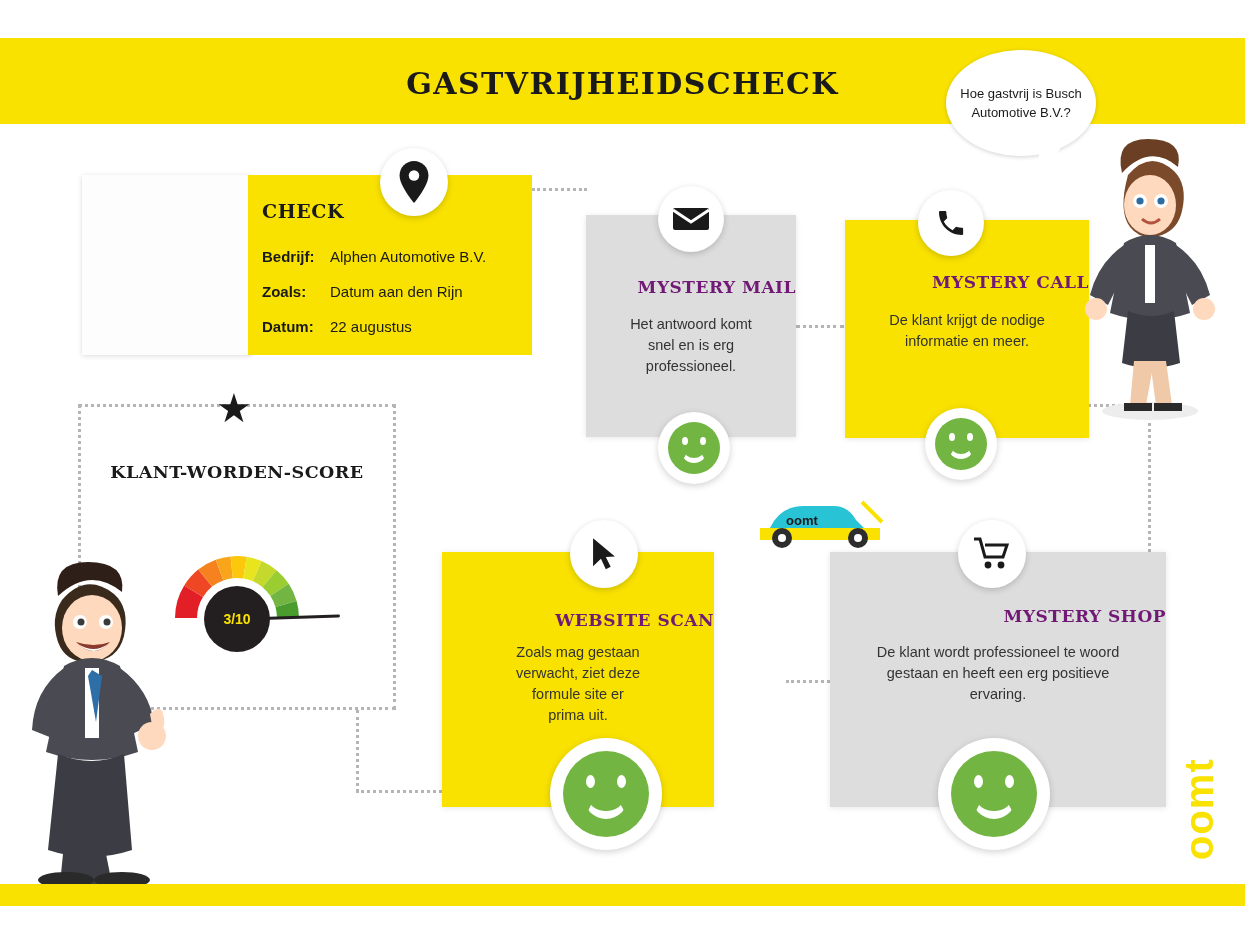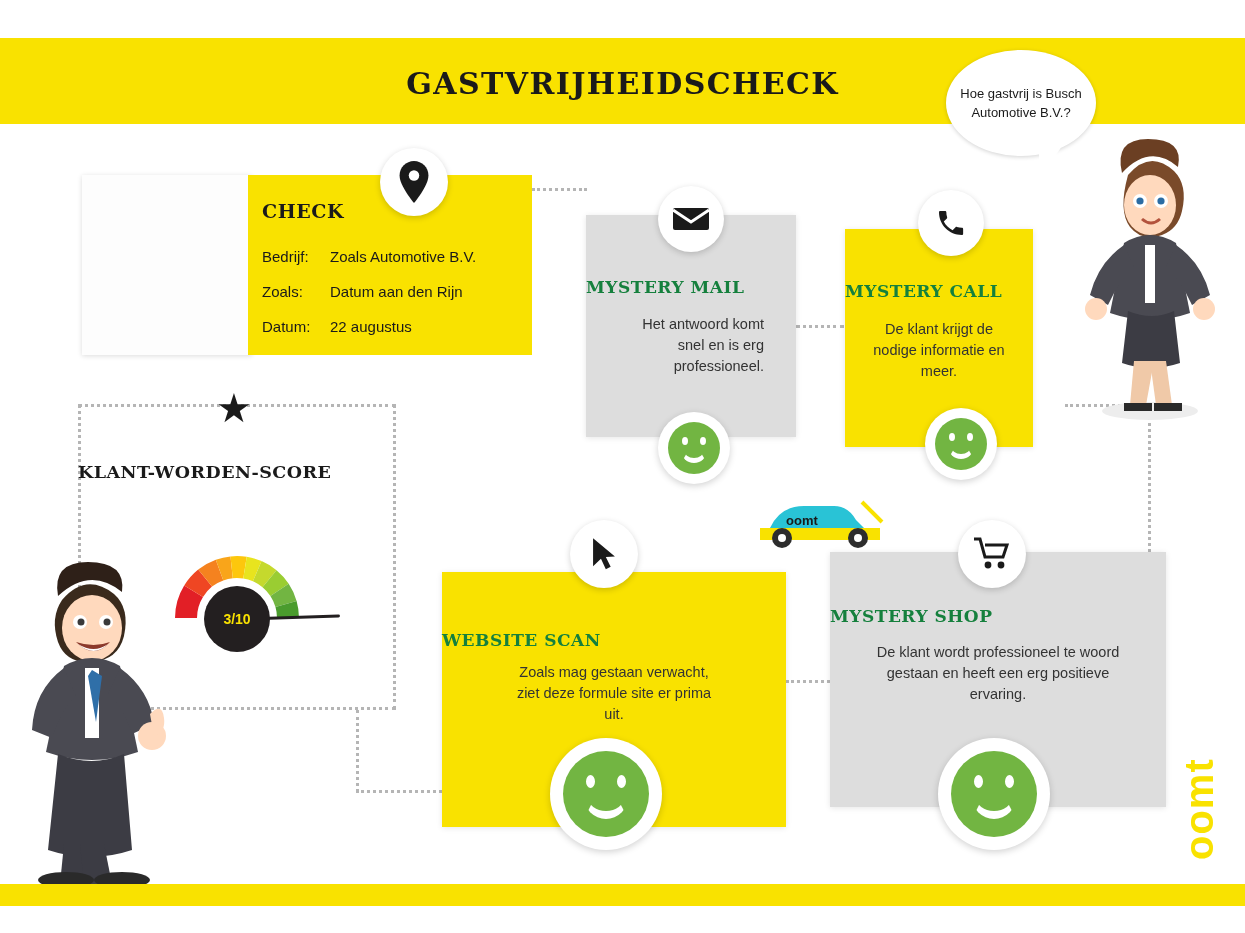--- a/index.html
+++ b/index.html
@@ -79,21 +79,21 @@
     color: #1a1a1a;
   }
   .check-row {
     position: absolute;
     left: 262px;
     font-size: 15px;
     color: #1a1a1a;
     white-space: nowrap;
   }
   .check-row .k {
-    font-weight: normal;
+    font-weight: bold;
     display: inline-block;
     width: 68px;
   }
   .check-row .v { font-weight: normal; }
   .row1 { top: 248px; }
   .row2 { top: 283px; }
   .row3 { top: 318px; }
 
   
   .logo-wrap {
@@ -142,26 +142,26 @@
   .card {
     position: absolute;
     box-shadow: 0 1px 6px rgba(0,0,0,.10);
   }
   .card.grey { background: #dddddd; }
   .card.yellow { background: #f9e200; }
   .card-title {
     position: absolute;
     left: 0;
     width: 100%;
-    text-align: left;
+    text-align: right;
     font-family: "DejaVu Serif", serif;
     font-weight: bold;
     font-size: 17px;
     letter-spacing: 0.5px;
-    color: #15803d;
+    color: #701a75;
   }
   .card-body {
     position: absolute;
     left: 0;
     width: 100%;
     text-align: center;
     font-size: 14.5px;
     line-height: 21px;
     color: #333333;
   }
@@ -210,21 +210,21 @@
     position: absolute;
     left: 78px; top: 404px;
     width: 318px; height: 306px;
     border: 3px dotted #b5b5b5;
     box-sizing: border-box;
   }
   .score-title {
     position: absolute;
     left: 78px; top: 462px;
     width: 318px;
-    text-align: left;
+    text-align: center;
     font-family: "DejaVu Serif", serif;
     font-weight: bold;
     font-size: 17.5px;
     letter-spacing: 0.5px;
     color: #1a1a1a;
   }
   .star {
     position: absolute;
     left: 216px; top: 388px;
     font-size: 40px;
@@ -321,72 +321,72 @@
   <div class="dot-h" style="left:356px; top:790px; width:86px;"></div>
   <div class="dot-v" style="left:356px; top:710px; height:82px;"></div>
 
   <div class="check-shadowbox"></div>
   <div class="check-panel"></div>
 
 
   <div class="check-title">CHECK</div>
 
   <div class="check-row row1">
-    <span class="k">Bedrijf:</span><span class="v">Zoals Automotive B.V.</span>
+    <span class="k">Bedrijf:</span><span class="v">Alphen Automotive B.V.</span>
   </div>
   <div class="check-row row2">
     <span class="k">Zoals:</span><span class="v">Datum aan den Rijn</span>
   </div>
   <div class="check-row row3">
     <span class="k">Datum:</span><span class="v">22 augustus</span>
   </div>
 
   <div class="icon-badge" style="left:380px; top:148px; width:68px; height:68px;">
     <svg width="34" height="42" viewBox="0 0 24 32">
       <path d="M12 0C5.9 0 1 4.9 1 11c0 8 11 21 11 21s11-13 11-21c0-6.1-4.9-11-11-11z" fill="#1a1a1a"></path>
       <circle cx="12" cy="11" r="4" fill="#ffffff"></circle>
     </svg>
   </div>
 
   <div class="card grey" style="left:586px; top:215px; width:210px; height:222px;">
     <div class="card-title" style="top:62px;">MYSTERY MAIL</div>
-    <div class="card-body" style="top:99px; padding:0 32px; width:auto;text-align:right;">Het antwoord komt snel en is erg professioneel.</div>
+    <div class="card-body" style="top:99px; padding:0 32px; width:auto;">Het antwoord komt snel en is erg professioneel.</div>
   </div>
   <div class="icon-badge" style="left:658px; top:186px; width:66px; height:66px;">
     <svg width="38" height="26" viewBox="0 0 38 26">
       <rect x="1" y="2" width="36" height="22" rx="2" fill="#1a1a1a"></rect>
       <path d="M1 4 L19 16 L37 4" fill="none" stroke="#ffffff" stroke-width="3"></path>
     </svg>
   </div>
   <div class="smiley" style="left:658px; top:412px; width:72px; height:72px;">
     <div class="face" style="width:52px; height:52px;">
       <div class="eye" style="width:6px;height:8px;left:14px;top:15px;"></div>
       <div class="eye" style="width:6px;height:8px;left:32px;top:15px;"></div>
       <div class="mouth" style="left:13px;top:26px;width:20px;height:10px;border-bottom-width:5px;border-left-width:3px;border-right-width:3px;"></div>
     </div>
   </div>
 
-  <div class="card yellow" style="left:845px; top:229px; width:188px; height:218px;">
+  <div class="card yellow" style="left:845px; top:220px; width:244px; height:218px;">
     <div class="card-title" style="top:52px;">MYSTERY CALL</div>
     <div class="card-body" style="top:90px; padding:0 22px; width:auto;">De klant krijgt de nodige informatie en meer.</div>
   </div>
   <div class="icon-badge" style="left:918px; top:190px; width:66px; height:66px;">
     <svg width="32" height="32" viewBox="0 0 24 24">
       <path d="M6.6 10.8c1.4 2.8 3.8 5.1 6.6 6.6l2.2-2.2c.3-.3.7-.4 1-.2 1.2.4 2.4.6 3.7.6.6 0 1 .4 1 1V20c0 .6-.4 1-1 1C10.6 21 3 13.4 3 4c0-.6.4-1 1-1h3.5c.6 0 1 .4 1 1 0 1.3.2 2.5.6 3.7.1.3 0 .7-.2 1l-2.3 2.1z" fill="#1a1a1a"></path>
     </svg>
   </div>
   <div class="smiley" style="left:925px; top:408px; width:72px; height:72px;">
     <div class="face" style="width:52px; height:52px;">
       <div class="eye" style="width:6px;height:8px;left:14px;top:15px;"></div>
       <div class="eye" style="width:6px;height:8px;left:32px;top:15px;"></div>
       <div class="mouth" style="left:13px;top:26px;width:20px;height:10px;border-bottom-width:5px;border-left-width:3px;border-right-width:3px;"></div>
     </div>
   </div>
 
-  <div class="card yellow" style="left:442px; top:572px; width:344px; height:255px;">
+  <div class="card yellow" style="left:442px; top:552px; width:272px; height:255px;">
     <div class="card-title" style="top:58px;">WEBSITE SCAN</div>
     <div class="card-body" style="top:90px; padding:0 72px; width:auto;">Zoals mag gestaan verwacht, ziet deze formule site er prima uit.</div>
   </div>
   <div class="icon-badge" style="left:570px; top:520px; width:68px; height:68px;">
     <svg width="30" height="34" viewBox="0 0 24 28">
       <path d="M3 1 L3 24 L9.5 18 L13.5 26.5 L17.5 24.5 L13.5 16.5 L21 16 Z" fill="#1a1a1a"></path>
     </svg>
   </div>
   <div class="smiley" style="left:550px; top:738px; width:112px; height:112px;">
     <div class="face" style="width:86px; height:86px;">

